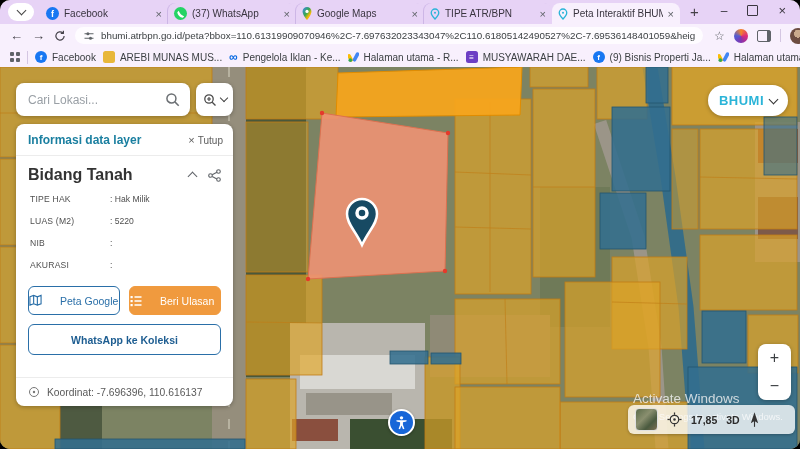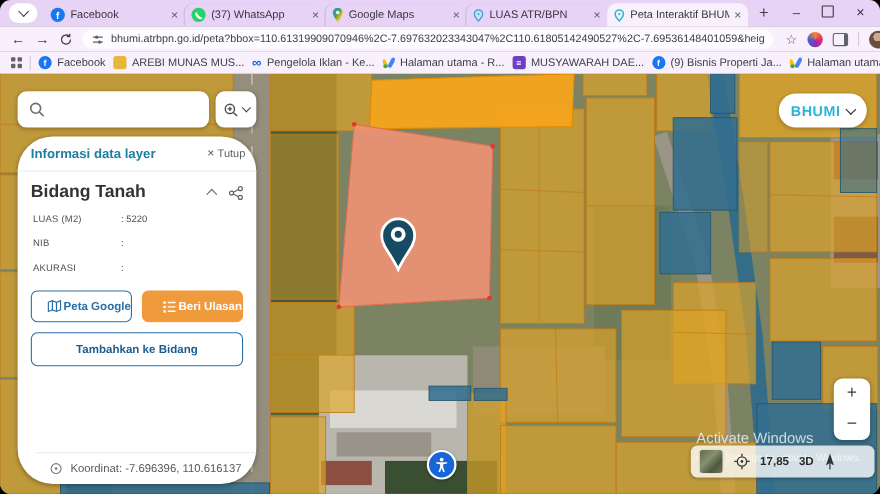--- a/index.html
+++ b/index.html
@@ -43,40 +43,40 @@
   .spacer{flex:1;}
   
   .map{position:absolute;top:67px;left:0;width:800px;height:382px;}
   .mapsvg{position:absolute;top:0;left:0;}
   .widget{position:absolute;background:#fff;border-radius:8px;box-shadow:0 1px 4px rgba(0,0,0,.28);}
   .searchbox{left:16px;top:16px;width:174px;height:33px;display:flex;align-items:center;padding:0 10px;box-sizing:border-box;z-index:10;}
   .searchbox input{border:none;outline:none;flex:1;font-size:12px;color:#333;font-family:inherit;background:transparent;min-width:0;}
   .searchbox input::placeholder{color:#9aa0a6;}
   .zoomsearch{left:196px;top:16px;width:37px;height:33px;display:flex;align-items:center;justify-content:center;gap:4px;z-index:10;}
   
-  .panel{left:16px;top:57px;width:217px;height:316px;z-index:10;display:flex;flex-direction:column;box-sizing:border-box;border-radius:32px;}
+  .panel{left:16px;top:57px;width:217px;height:282px;z-index:10;display:flex;flex-direction:column;box-sizing:border-box;}
   .phead{display:flex;align-items:center;gap:6px;padding:9px 10px 8px 12px;border-bottom:1px solid #ececec;}
   .ptitle{font-size:12px;font-weight:bold;color:#1a7fa0;flex:1;}
   .pill{display:flex;align-items:center;gap:4px;border:1px solid #d3d7dc;border-radius:12px;padding:3px 7px;font-size:10px;color:#474747;flex:none;}
   .tutup{display:flex;align-items:center;gap:3px;font-size:10px;color:#5c5c5c;flex:none;}
   .xmark{font-size:11px;color:#5c5c5c;}
   .psec{display:flex;align-items:center;padding:10px 12px 8px 12px;}
   .psec .sectitle{font-size:16px;font-weight:bold;color:#333;flex:1;}
   .secicons{display:flex;align-items:center;gap:12px;color:#5f6368;}
   .fields{padding:2px 14px 0 14px;}
   .frow{display:flex;margin:0 0 12px 0;}
   .flabel{width:80px;font-size:8.6px;color:#4f4f4f;letter-spacing:.2px;flex:none;}
   .fval{font-size:8.6px;color:#4f4f4f;}
   .btnrow{display:flex;gap:9px;padding:4px 12px 0 12px;}
-  .btn{height:29px;border-radius:6px;display:flex;align-items:center;justify-content:flex-end;gap:2px;font-size:10.5px;font-weight:bold;box-sizing:border-box;flex:1;}
+  .btn{height:29px;border-radius:6px;display:flex;align-items:center;justify-content:flex-start;gap:18px;font-size:10.5px;font-weight:normal;box-sizing:border-box;flex:1;}
   .btn-outline{border:1.5px solid #2a6fa8;color:#2a6fa8;background:#fff;}
   .btn-orange{background:#f09a3e;color:#fff;border:1.5px solid #f09a3e;}
   .btn-full{margin:9px 12px 0 12px;height:29px;border-radius:6px;border:1.5px solid #2a6fa8;color:#1d5d91;font-size:10.5px;font-weight:bold;display:flex;align-items:center;justify-content:center;background:#fff;}
   .pspacer{flex:1;}
-  .coordrow{border-top:1px solid #ececec;display:flex;align-items:center;gap:7px;padding:8px 12px;font-size:10.3px;color:#5a5a5a;margin-left:17px;}
+  .coordrow{border-top:1px solid #ececec;display:flex;align-items:center;gap:7px;padding:8px 12px;font-size:10.3px;color:#5a5a5a;}
   
   .logo{left:708px;top:18px;width:80px;height:31px;border-radius:16px;display:flex;align-items:center;justify-content:center;gap:6px;z-index:10;}
   .logotext{font-size:13px;font-weight:bold;color:#2ab4d8;letter-spacing:.5px;}
   
   .zoomctl{left:758px;top:277px;width:33px;height:56px;display:flex;flex-direction:column;align-items:center;justify-content:space-around;z-index:10;}
   .zbtn{font-size:16px;color:#3c4043;line-height:1;}
   
   .bottombar{left:628px;top:338px;width:167px;height:29px;border-radius:6px;background:rgba(255,255,255,.78);box-shadow:0 1px 3px rgba(0,0,0,.25);display:flex;align-items:center;gap:9px;padding:0 7px;box-sizing:border-box;position:absolute;z-index:6;}
   .mapthumb{width:21px;height:21px;border-radius:4px;border:1px solid #e0e0e0;background:linear-gradient(135deg,#5a6b4a,#8a8f6f 40%,#4a5a3f 70%,#7c6f52);flex:none;}
   .scaletxt,.mode3d{font-size:10.5px;font-weight:bold;color:#2b2b2b;}
@@ -128,21 +128,21 @@
       <span class="tlabel">Google Maps</span>
       <span class="tclose">×</span>
     </div>
     <div class="tab">
       <span style="flex:none;display:flex;">
         <svg width="10" height="12" viewBox="0 0 12 14" fill="none" stroke="#2ab4d8" stroke-width="1.6">
             <path d="M6 1a4.5 4.5 0 0 1 4.5 4.5C10.5 8.5 6 13 6 13S1.5 8.5 1.5 5.5A4.5 4.5 0 0 1 6 1z"></path>
             <circle cx="6" cy="5.5" r="1.2" fill="#2ab4d8" stroke="none"></circle>
           </svg>
       </span>
-      <span class="tlabel">LUAS ATR/BPN</span>
+      <span class="tlabel">TIPE ATR/BPN</span>
       <span class="tclose">×</span>
     </div>
     <div class="tab active">
       <span style="flex:none;display:flex;">
         <svg width="10" height="12" viewBox="0 0 12 14" fill="none" stroke="#2ab4d8" stroke-width="1.6">
             <path d="M6 1a4.5 4.5 0 0 1 4.5 4.5C10.5 8.5 6 13 6 13S1.5 8.5 1.5 5.5A4.5 4.5 0 0 1 6 1z"></path>
             <circle cx="6" cy="5.5" r="1.2" fill="#2ab4d8" stroke="none"></circle>
           </svg>
       </span>
       <span class="tlabel">Peta Interaktif BHUMI ATR/B</span>
@@ -316,20 +316,21 @@
         <circle cx="445" cy="204" r="2.2" fill="#e5392b"></circle>
         <circle cx="308" cy="212" r="2.2" fill="#e5392b"></circle>
       </g>
       <g>
         <path d="M362,178 C355,163 347,157 347,147 a15,15 0 1 1 30,0 c0,10 -8,16 -15,31 z" fill="#174a63" stroke="#ffffff" stroke-width="2.5"></path>
         <circle cx="362" cy="146" r="5" fill="#174a63" stroke="#ffffff" stroke-width="3.5"></circle>
       </g>
     </svg>
 
     <div class="widget searchbox">
+      <input type="text" placeholder="Cari Lokasi..." style="">
       <span style="display:flex;">
         <svg width="15" height="15" viewBox="0 0 14 14">
             <circle cx="6" cy="6" r="4.2" fill="none" stroke="#6b6f73" stroke-width="1.4"></circle>
             <line x1="9.2" y1="9.2" x2="12.8" y2="12.8" stroke="#6b6f73" stroke-width="1.4"></line>
           </svg>
       </span>
     </div>
     <div class="widget zoomsearch">
       <svg width="14" height="14" viewBox="0 0 14 14">
           <circle cx="6" cy="6" r="4.2" fill="none" stroke="#4a4a4a" stroke-width="1.3"></circle>
@@ -355,20 +356,24 @@
           <svg width="13" height="13" viewBox="0 0 13 13" fill="none" stroke="#5f6368" stroke-width="1.1">
               <circle cx="10.5" cy="2.5" r="1.8"></circle>
               <circle cx="2.5" cy="6.5" r="1.8"></circle>
               <circle cx="10.5" cy="10.5" r="1.8"></circle>
               <line x1="4.2" y1="5.7" x2="8.9" y2="3.2"></line>
               <line x1="4.2" y1="7.4" x2="8.9" y2="9.9"></line>
             </svg>
         </span>
       </div>
       <div class="fields">
+        <div class="frow">
+            <span class="flabel">TIPE HAK</span>
+            <span class="fval">: Hak Milik</span>
+          </div>
         <div class="frow">
             <span class="flabel">LUAS (M2)</span>
             <span class="fval">: 5220</span>
           </div>
         <div class="frow">
             <span class="flabel">NIB</span>
             <span class="fval">:</span>
           </div>
         <div class="frow">
             <span class="flabel">AKURASI</span>
@@ -389,21 +394,21 @@
               <rect x="0.5" y="5" width="2.2" height="2.2" fill="#fff"></rect>
               <rect x="0.5" y="9" width="2.2" height="2.2" fill="#fff"></rect>
               <line x1="4.5" y1="2" x2="11.5" y2="2" stroke="#fff" stroke-width="1.3"></line>
               <line x1="4.5" y1="6" x2="11.5" y2="6" stroke="#fff" stroke-width="1.3"></line>
               <line x1="4.5" y1="10" x2="11.5" y2="10" stroke="#fff" stroke-width="1.3"></line>
             </svg>
           <span>Beri Ulasan</span>
         </div>
       </div>
       <div class="btn-full">
-        <span>Tambahkan ke Bidang</span>
+        <span>WhatsApp ke Koleksi</span>
       </div>
       <div class="pspacer"></div>
       <div class="coordrow">
         <svg width="12" height="12" viewBox="0 0 12 12" fill="none" stroke="#777" stroke-width="1">
             <circle cx="6" cy="6" r="4.5"></circle>
             <circle cx="6" cy="6" r="1.2" fill="#777" stroke="none"></circle>
           </svg>
         <span>Koordinat: -7.696396, 110.616137</span>
       </div>
     </div>

